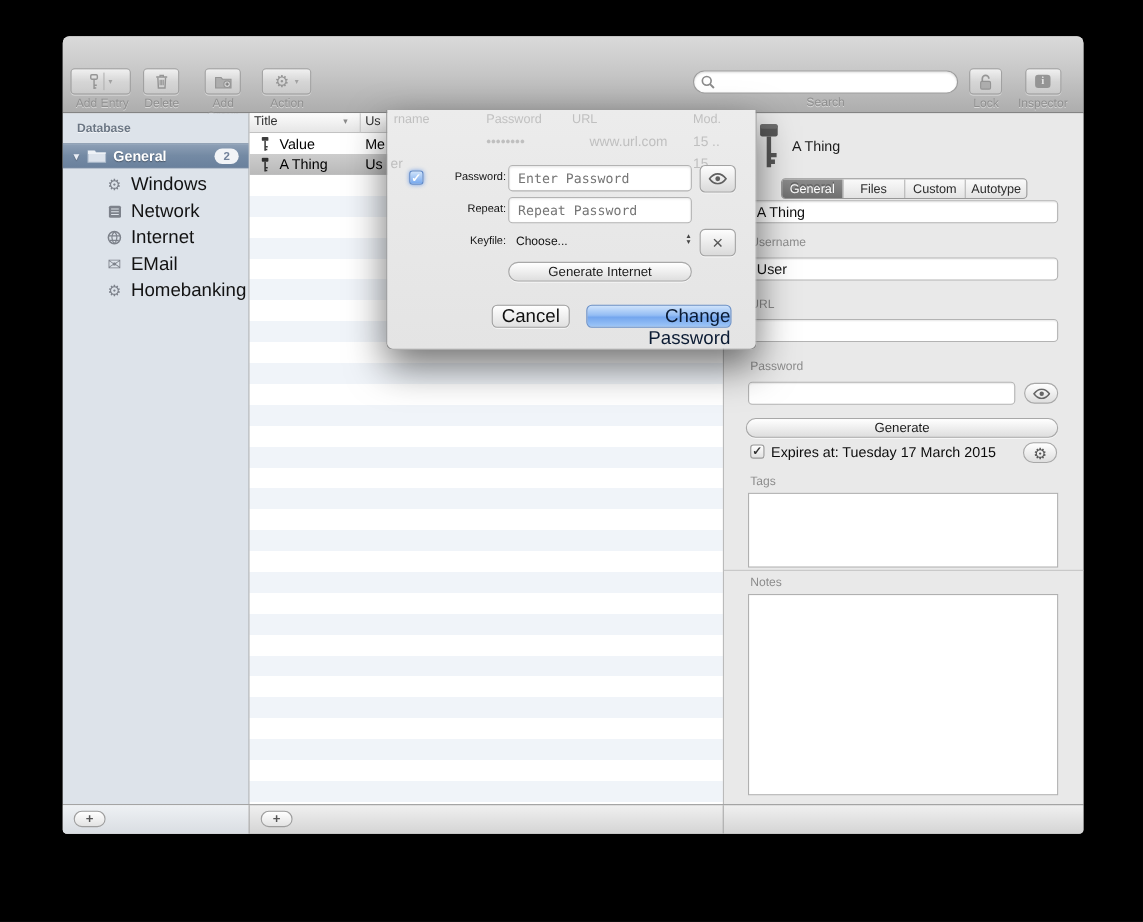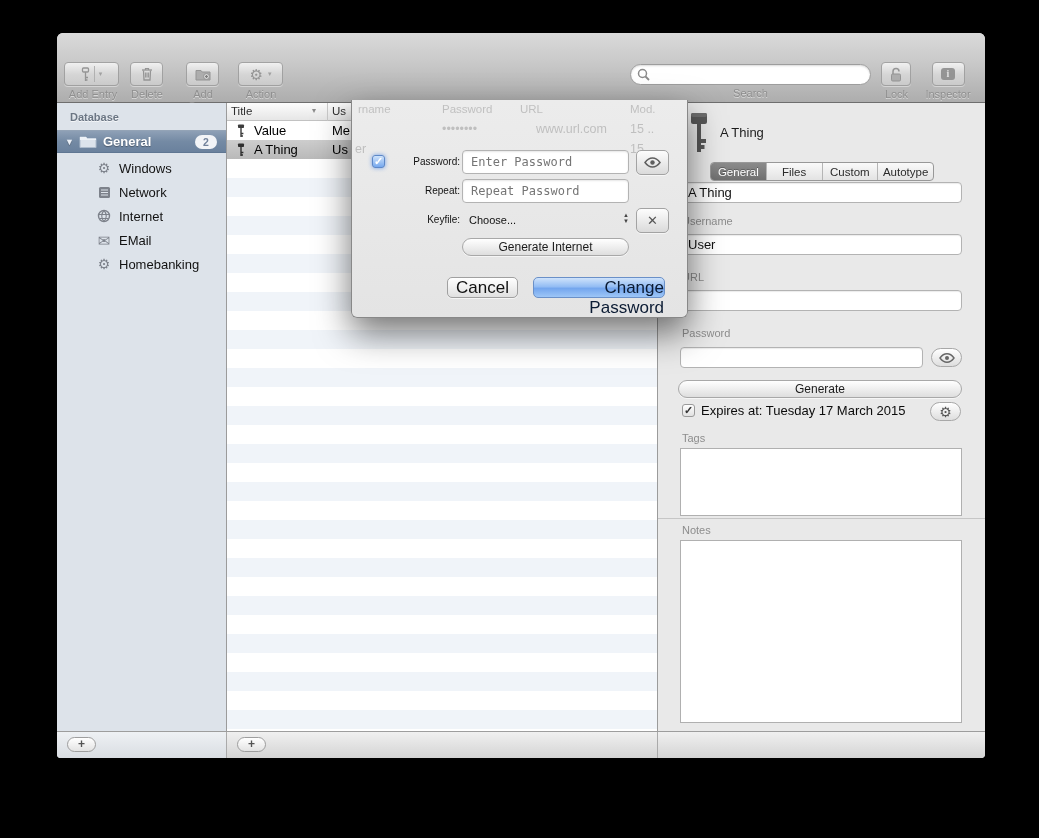--- a/index.html
+++ b/index.html
@@ -45,21 +45,21 @@
     background:linear-gradient(#8ea0b6,#748aa4 50%,#6a819d);
     border-top:1px solid #93a3b6; border-bottom:1px solid #5f7692;
     display:flex; align-items:center; }
   .sb-disclosure { font-size:9px; color:#e9eef5; margin-left:8px; width:12px; text-shadow:0 1px 1px rgba(0,0,0,.3); }
   .sb-folder { margin:0 6px 0 2px; }
   .sb-group-label { font-size:13px; font-weight:bold; color:#fff; text-shadow:0 1px 1px rgba(0,0,0,.35); flex:1; }
   .sb-badge { margin-right:9px; min-width:22px; height:14px; border-radius:8px; background:#f2f4f7;
     color:#72829b; font-size:10.5px; font-weight:bold; text-align:center; line-height:14px; }
   .sb-item { position:absolute; left:0; width:100%; height:24px; display:flex; align-items:center; }
   .sb-ico { width:16px; margin-left:39px; margin-right:7px; text-align:center; color:#7d828b; font-size:14px; line-height:1; }
-  .sb-item-label { font-size:13px; color:#121212; }
+  .sb-item-label { font-size:17px; color:#121212; }
 
   
   .list { position:absolute; left:170px; top:0; width:431px; height:100%; background:#fff; border-right:1px solid #9b9b9b; }
   .list-header { position:absolute; left:0; top:0; width:100%; height:18px;
     background:linear-gradient(#fcfcfc,#e6e6e6); border-bottom:1px solid #c2c2c2; }
   .col-title { position:absolute; left:4px; top:2px; font-size:11.5px; color:#2e2e2e; }
   .col-sort { position:absolute; left:85px; top:3px; font-size:8px; color:#8b8b8b; }
   .col-sep { position:absolute; left:100px; top:0; width:1px; height:18px; background:#c9c9c9; }
   .col-user { position:absolute; left:105px; top:2px; font-size:11.5px; color:#2e2e2e; }
   .rows { position:absolute; left:0; top:18px; width:100%; height:610px;

